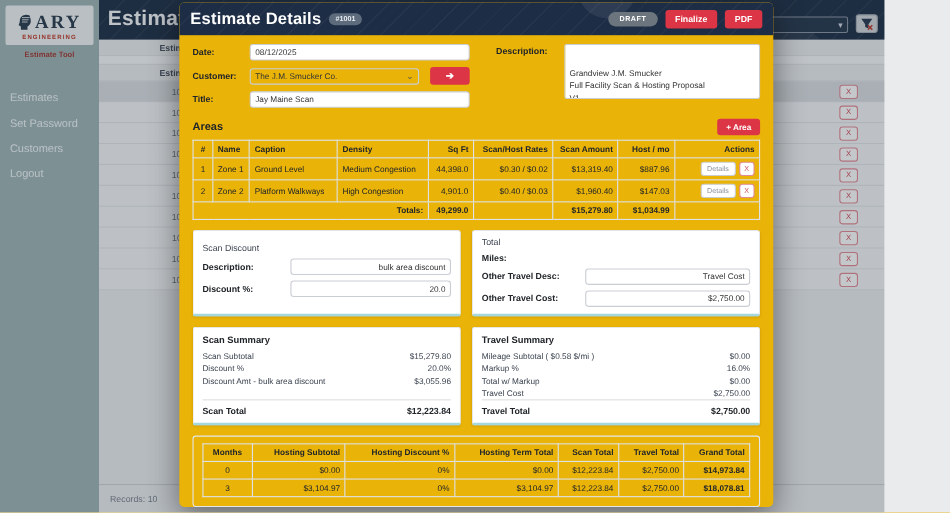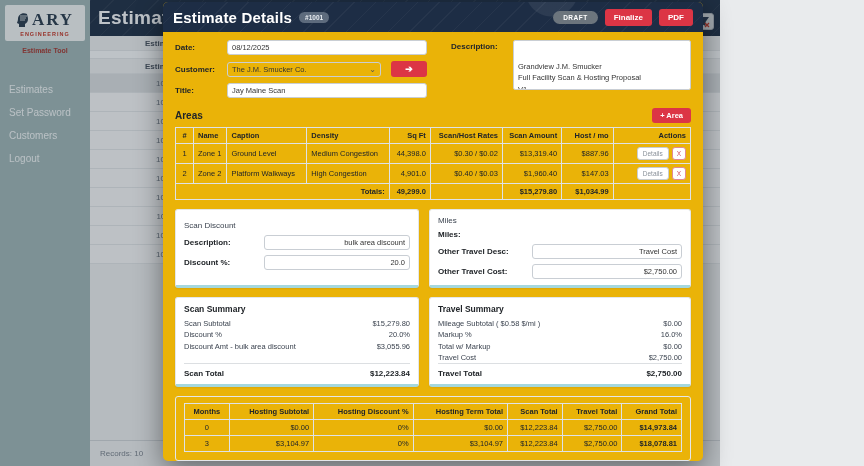--- a/index.html
+++ b/index.html
@@ -1,19 +1,19 @@
 <!DOCTYPE html>
 <html><head>
 <meta charset="utf-8">
 <style>
   * { margin:0; padding:0; box-sizing:border-box; }
   html,body { width:864px; height:466px; overflow:hidden; }
   body { font-family:"Liberation Sans", sans-serif; background:#e9ebed; position:relative; }
 
-  .stage { position:absolute; inset:0; width:720px; height:466px; }
+  .stage { position:absolute; inset:0; width:804px; height:466px; }
 
   
   .app { position:absolute; inset:0; display:flex; }
 
   .sidebar { width:90px; background:#9eb5b6; flex:none; display:flex; flex-direction:column; }
   .logo-card { margin:5px 5px 2px 5px; background:#edf1f1; border-radius:2px; padding:5px 3px 4px; text-align:center; }
   .logo-row { display:flex; align-items:center; justify-content:center; gap:2px; }
   .brand { font-family:"Liberation Serif", serif; font-size:17px; letter-spacing:2px; color:#2c3e50; font-weight:bold; }
   .brand-sub { font-size:5.5px; letter-spacing:1px; color:#c0392b; font-weight:bold; margin-top:1px; }
   .tagline { text-align:center; font-size:7px; color:#a33c36; font-weight:bold; margin-top:4px; }
@@ -338,21 +338,21 @@
           <div class="fieldrow">
             <label>Description:</label>
             <input class="tinput ta-r" value="bulk area discount" style="">
           </div>
           <div class="fieldrow">
             <label>Discount %:</label>
             <input class="tinput ta-r" value="20.0" style="">
           </div>
         </div>
         <div class="card c-right">
-          <div class="card-sm-title">Miles</div>
+          <div class="card-sm-title">Total</div>
           <div class="fieldrow">
             <label>Miles:</label>
           </div>
           <div class="fieldrow">
             <label>Other Travel Desc:</label>
             <input class="tinput ta-r" value="Travel Cost" style="">
           </div>
           <div class="fieldrow" style="margin-bottom:0;">
             <label>Other Travel Cost:</label>
             <input class="tinput ta-r" value="$2,750.00" style="">

